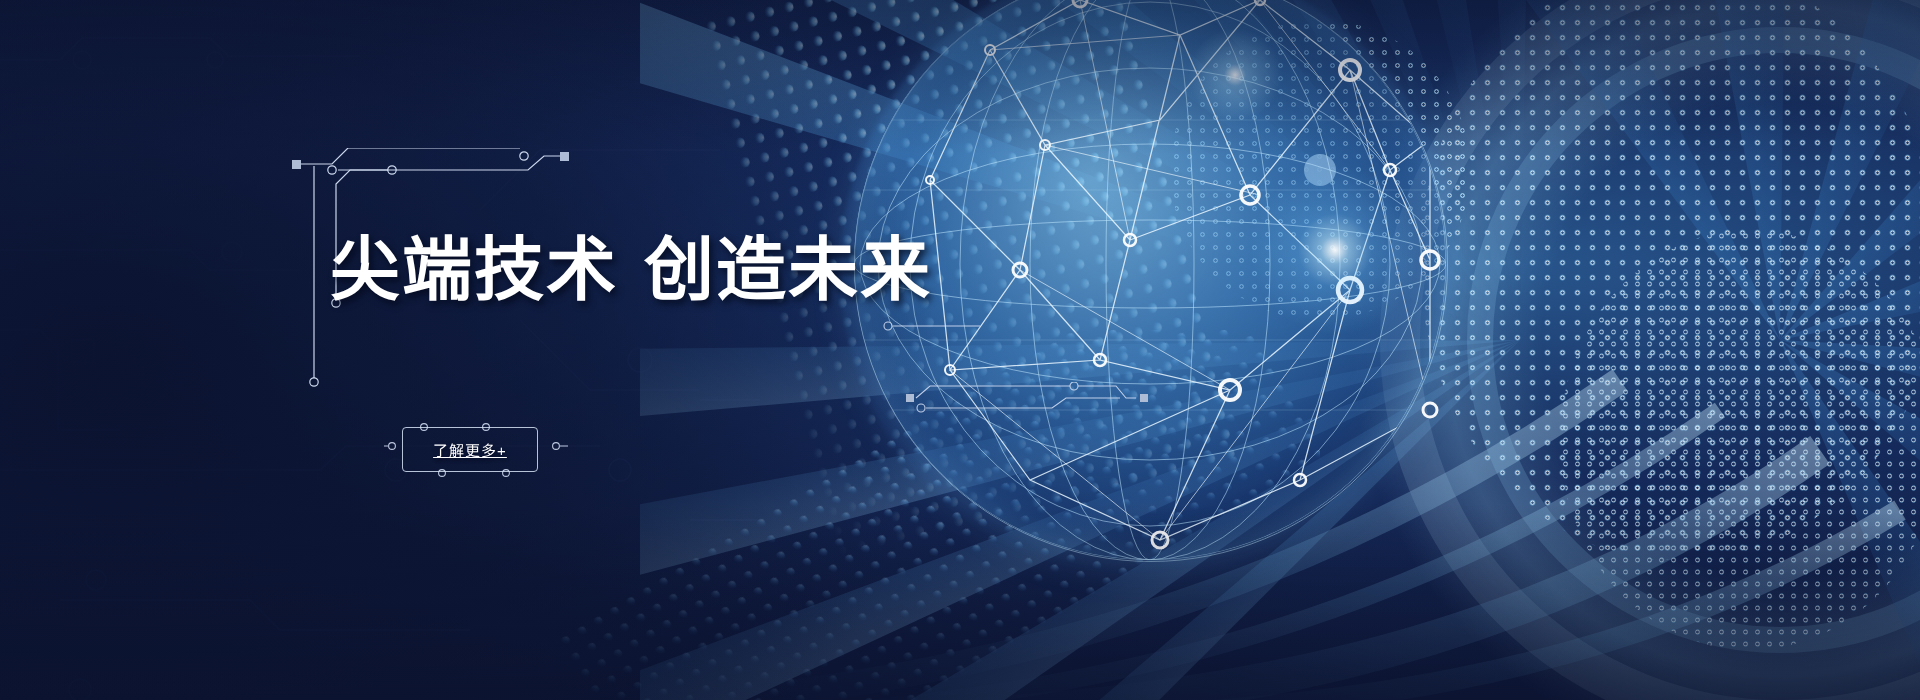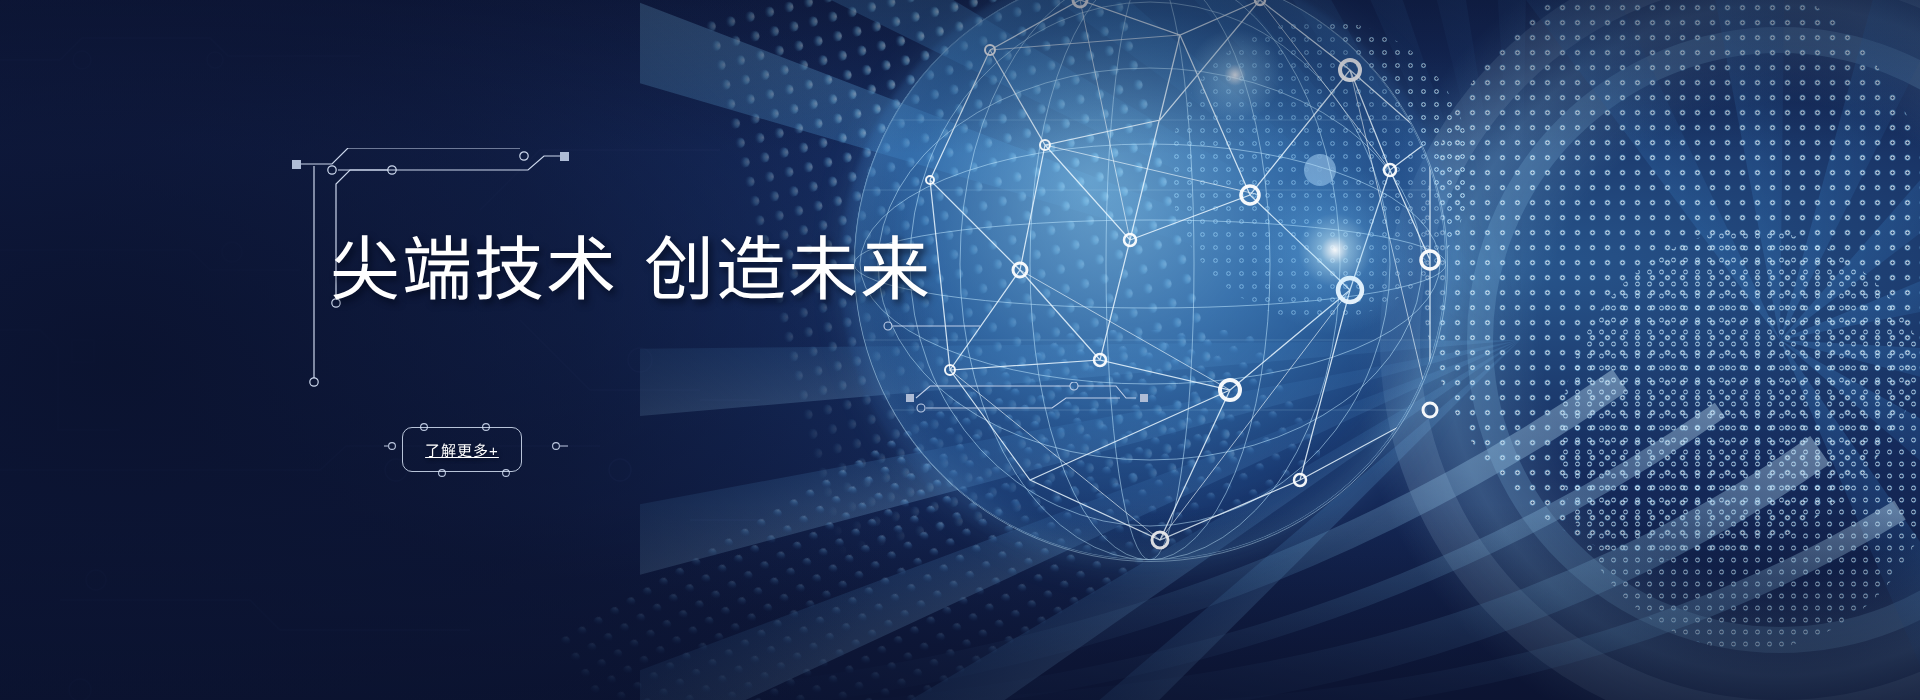--- a/index.html
+++ b/index.html
@@ -76,38 +76,38 @@
 
   
   .content{position:absolute;left:0;top:0;width:1920px;height:700px;}
 
   .bracket{position:absolute;left:292px;top:148px;width:300px;height:240px;}
   .deco-right{position:absolute;left:780px;top:300px;width:200px;height:60px;}
   .deco-low{position:absolute;left:600px;top:382px;width:560px;height:40px;}
 
   .title{
     position:absolute;left:330px;top:186px;
-    font-size:70px;font-weight:400;color:#ffffff;
+    font-size:70px;font-weight:700;color:#ffffff;
     letter-spacing:2px;line-height:1.06;white-space:nowrap;
     text-shadow:3px 4px 7px rgba(3,8,26,.75);
   }
   .title .gap{display:inline-block;width:26px;}
   .subtitle{
     position:absolute;left:327px;top:272px;
     font-size:36px;font-weight:400;color:#f2f6ff;
     letter-spacing:1px;white-space:nowrap;
     text-shadow:2px 3px 6px rgba(3,8,26,.7);
   }
 
   .cta{
     position:absolute;left:402px;top:427px;
-    width:120px;height:45px;
+    width:136px;height:45px;
     display:flex;align-items:center;justify-content:center;
     border:1px solid rgba(214,226,245,.85);
-    border-radius:10px;
+    border-radius:4px;
     background:transparent;
     color:#ffffff;font-size:15px;letter-spacing:1px;
     text-shadow:1px 2px 4px rgba(3,8,26,.8);
     cursor:pointer;
     box-sizing:border-box;
   }
   .cta-deco{position:absolute;left:376px;top:415px;width:196px;height:70px;pointer-events:none;}
 </style>
 </head>
 <body>

